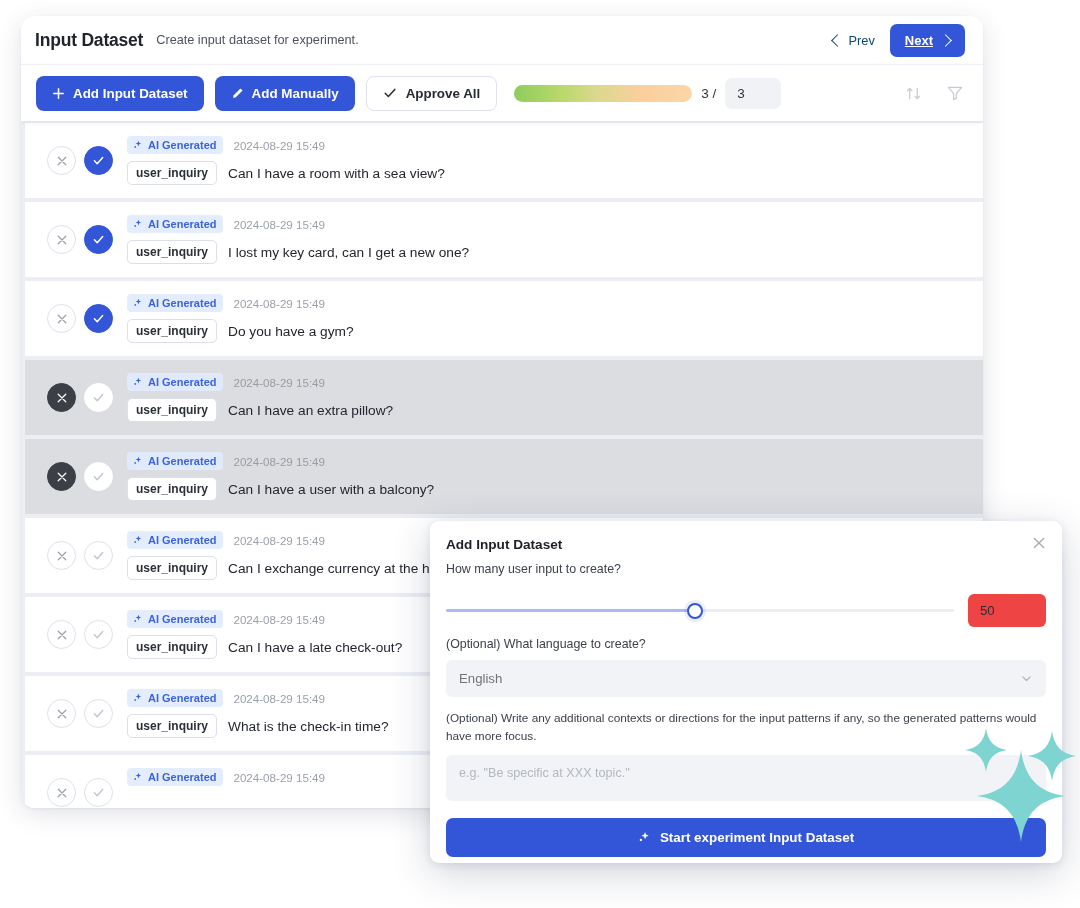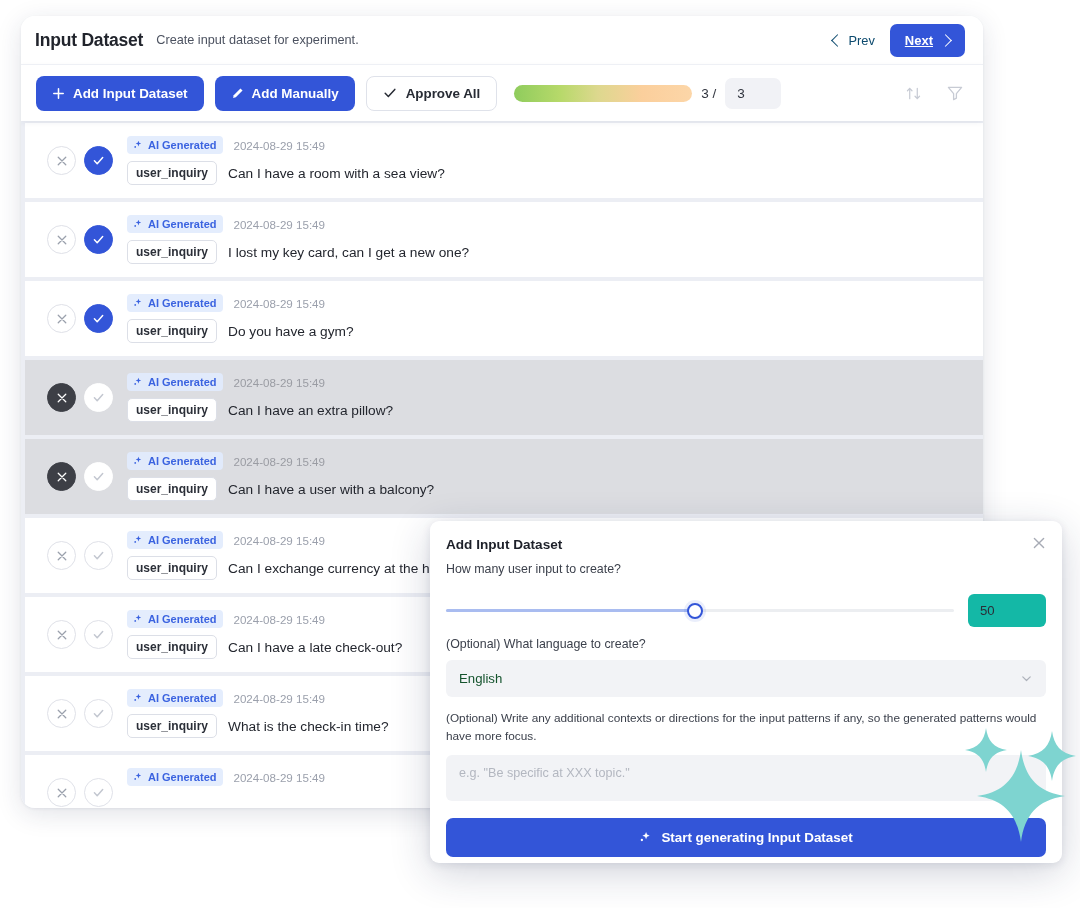--- a/index.html
+++ b/index.html
@@ -157,31 +157,31 @@
   .slider { position: relative; flex: 1; height: 18px; display: flex; align-items: center; cursor: pointer; }
   .slider-track { position: absolute; left: 0; right: 0; height: 3.5px; background: #eceef1; border-radius: 2px; }
   .slider-fill { position: absolute; left: 0; width: 49%; height: 3.5px; background: #a9bcf0; border-radius: 2px; }
   .slider-thumb {
     position: absolute; left: 49%; transform: translateX(-50%);
     width: 16px; height: 16px; border-radius: 50%;
     background: #fff; border: 2.4px solid #3355d8;
     box-shadow: 0 0 0 3px rgba(51,85,216,.10);
   }
   .num-box {
-    width: 78px; background: #14b8a6; border: none; border-radius: 6px;
+    width: 78px; background: #ef4444; border: none; border-radius: 6px;
     font-size: 13.2px; color: #2b2f38; font-family: inherit;
     padding: 9px 12px;
   }
   .select-box {
     margin-top: 9px; width: 100%;
     background: #f2f3f6; border: none; border-radius: 6px;
     display: flex; align-items: center;
     padding: 11px 13px; cursor: pointer;
   }
-  .select-value { font-size: 13.2px; color: #14532d; }
+  .select-value { font-size: 13.2px; color: #737373; }
   .select-caret { margin-left: auto; color: #aeb2bb; line-height: 0; }
   .help-text { font-size: 11.8px; color: #3c414c; line-height: 1.5; margin-top: 13px; }
   .textarea-box {
     margin-top: 10px; width: 100%; height: 46px;
     background: #f2f3f6; border: none; border-radius: 6px;
     font-family: inherit; font-size: 12.6px; color: #2b2f38;
     padding: 11px 13px; resize: none;
   }
   .textarea-box::placeholder { color: #b3b7c0; }
   .generate-btn {
@@ -576,21 +576,21 @@
 
     <div class="help-text">(Optional) Write any additional contexts or directions for the input patterns if any, so the generated patterns would have more focus.</div>
 
     <textarea class="textarea-box" placeholder="e.g. &quot;Be specific at XXX topic.&quot;" style=""></textarea>
 
     <button class="generate-btn">
       <svg width="13" height="13" viewBox="0 0 14 14">
         <path d="M7.6 1l1.05 2.9L11.5 5l-2.85 1.1L7.6 9 6.55 6.1 3.7 5l2.85-1.1z" fill="#fff"></path>
         <circle cx="3.1" cy="9.7" r="1.25" fill="#fff"></circle>
       </svg>
-      <span>Start generating Input Dataset</span>
+      <span>Start experiment Input Dataset</span>
     </button>
   </div>
 
   <svg class="sparkle" id="sp-a" width="46" height="46" viewBox="0 0 46 46">
     <path d="M23 1c1.8 12.6 7.6 20 21 22-13.4 2-19.2 9.4-21 22-1.8-12.6-7.6-20-21-22 13.4-2 19.2-9.4 21-22z" fill="#7ed4d0"></path>
   </svg>
   <svg class="sparkle" id="sp-b" width="52" height="52" viewBox="0 0 52 52">
     <path d="M26 1c2 14.2 8.6 22.6 24 25-15.4 2.4-22 10.8-24 25-2-14.2-8.6-22.6-24-25 15.4-2.4 22-10.8 24-25z" fill="#7ed4d0"></path>
   </svg>
   <svg class="sparkle" id="sp-c" width="96" height="96" viewBox="0 0 96 96">

